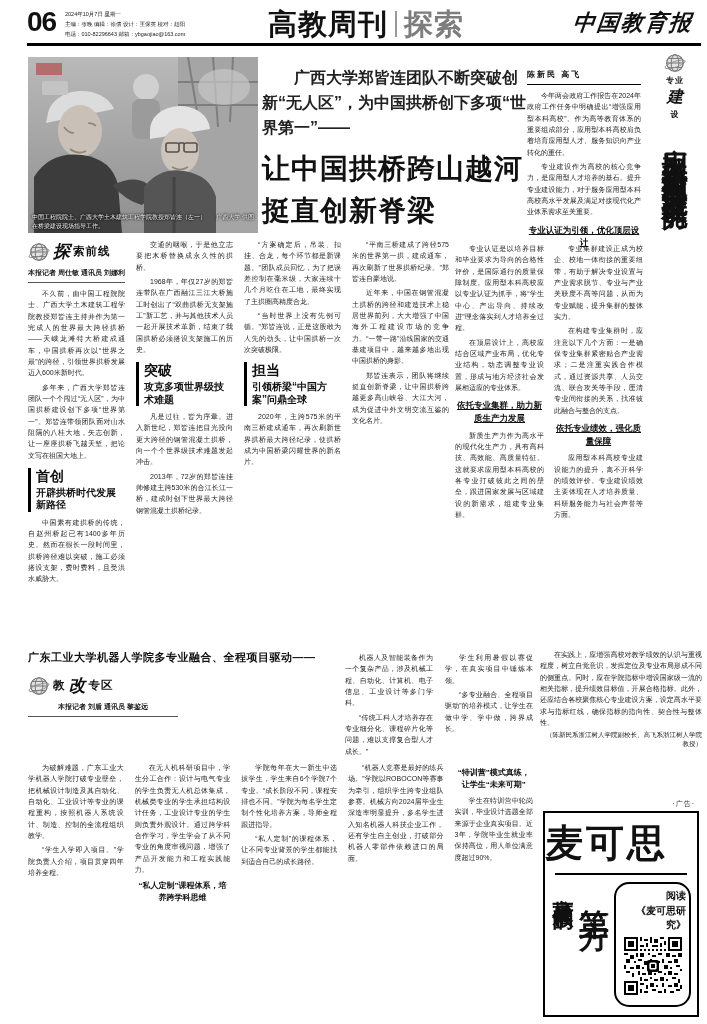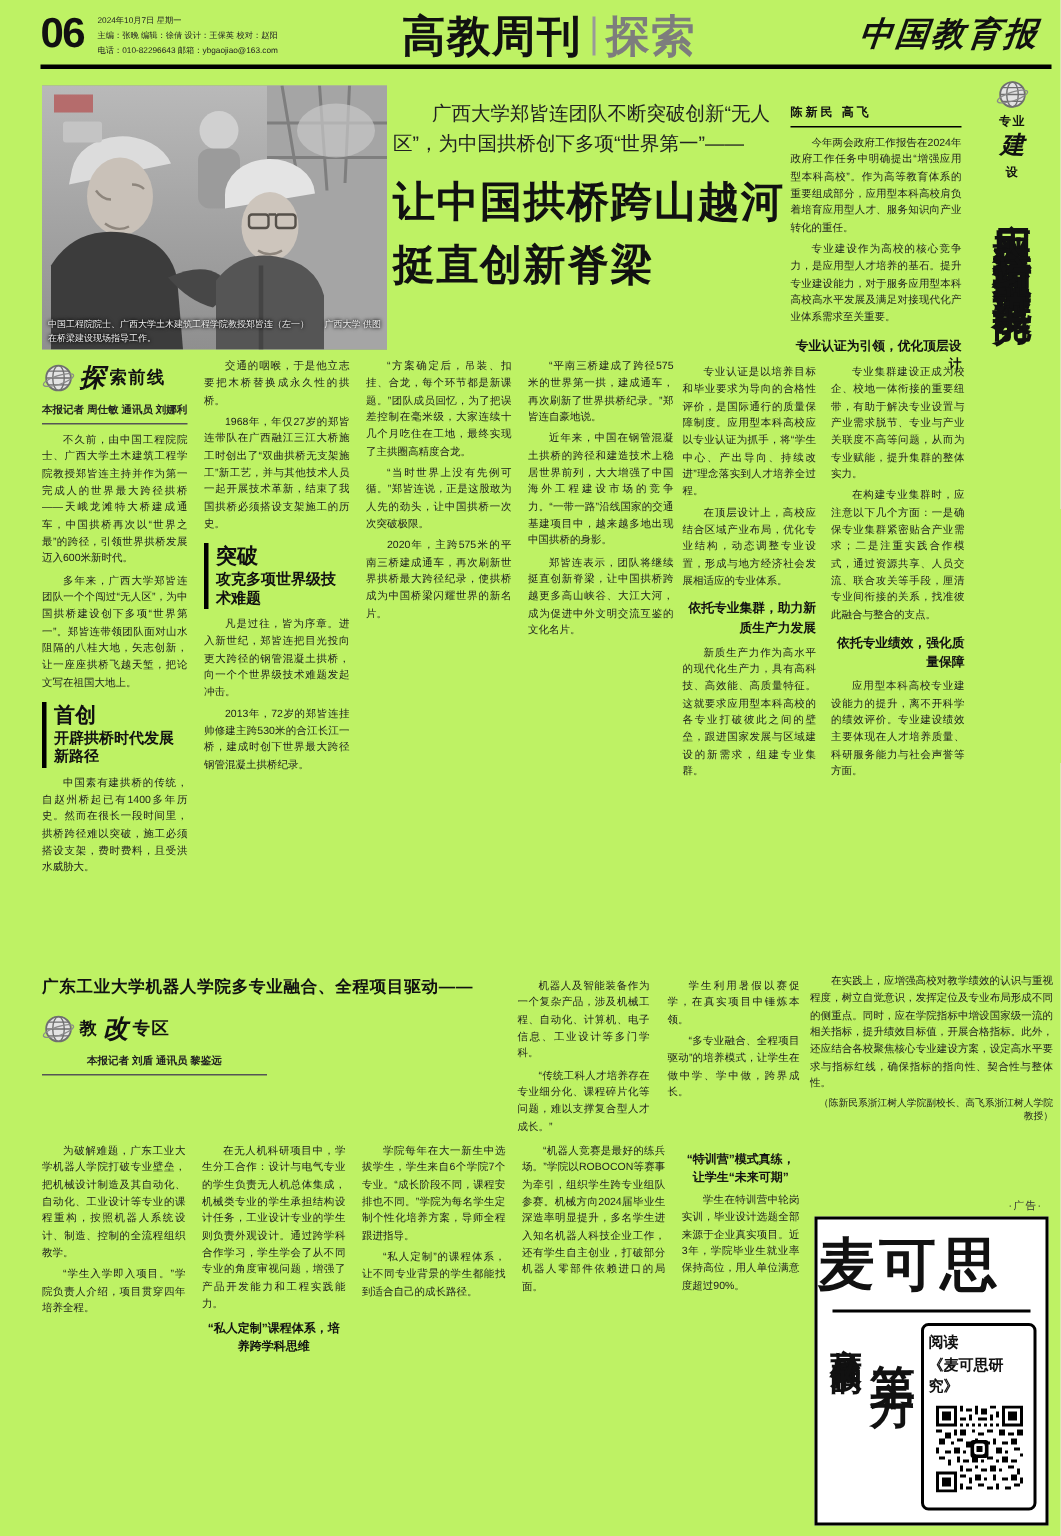--- a/index.html
+++ b/index.html
@@ -1,55 +1,55 @@
 <!DOCTYPE html>
 <html><head>
 <meta charset="utf-8">
 <style>
   html,body{margin:0;padding:0;background:#e9e9e9;}
-  .page{position:relative;width:707px;height:1024px;background:#bef264;margin:0 auto;
+  .page{position:relative;width:707px;height:1024px;background:#ffffff;margin:0 auto;
         font-family:"Liberation Sans",sans-serif;color:#111;overflow:hidden;}
   
   .masthead{position:absolute;left:0;top:0;width:707px;height:46px;}
   .page-no{position:absolute;left:27px;top:6px;font-size:28px;font-weight:900;letter-spacing:-1px;}
   .pub-info{position:absolute;left:65px;top:9px;font-size:5.5px;line-height:1.85;color:#222;white-space:nowrap;}
   .section-title{position:absolute;left:268px;top:5px;font-size:29px;font-weight:900;letter-spacing:1px;}
   .section-title .bar{display:inline-block;width:2px;height:26px;background:#999;margin:0 7px;vertical-align:-3px;}
   .section-title .sub{color:#7d7d7d;font-weight:700;font-family:Liberation Mono, monospace;}
   .brand{position:absolute;right:14px;top:8px;font-family:"DejaVu Serif",serif;font-style:italic;
          font-weight:bold;font-size:22px;letter-spacing:2px;transform:skewX(-6deg);}
   .mast-rule{position:absolute;left:27px;right:6px;top:43px;height:3px;background:#000;}
   
   .photo{position:absolute;left:28px;top:57px;width:230px;height:176px;margin:0;background:#9a9a9a;}
   .photo svg{display:block;}
   .photo figcaption{position:absolute;left:4px;right:4px;bottom:2px;font-size:6px;line-height:1.5;
         color:#f0f0f0;text-shadow:0 0 2px #000,0 0 3px #000;}
   .photo .credit{float:right;margin-left:6px;}
   
   .headline{position:absolute;left:262px;top:66px;width:268px;}
-  .kicker{font-size:13px;font-weight:400;line-height:1.55;text-indent:2em;color:#222;}
+  .kicker{font-size:16px;font-weight:700;line-height:1.55;text-indent:2em;color:#222;}
   .mtitle{font-size:28px;font-weight:900;line-height:1.5;letter-spacing:1px;margin-top:8px;white-space:nowrap;}
   
   .bp{margin:0 0 3px;text-indent:2em;font-size:7px;line-height:1.62;text-align:justify;color:#1c1c1c;}
   .byline{font-size:7px;font-weight:700;text-align:center;color:#222;margin:3px 0 5px;
           border-bottom:1px solid #555;padding-bottom:4px;}
   .sec{border-left:3px solid #000;padding-left:5px;margin:7px 0 5px;}
   .sec-t{font-size:14px;font-weight:900;line-height:1.2;}
   .sec-s{font-size:10px;font-weight:700;margin-top:2px;line-height:1.25;}
   .feature-marker{display:flex;align-items:center;gap:3px;margin:1px 0 5px;}
   .mk-accent{font-family:"DejaVu Serif",serif;font-style:italic;font-size:17px;font-weight:bold;}
   .mk-rest,.mk-pre{font-size:11.5px;font-weight:700;letter-spacing:1px;}
   .globe{width:22px;height:22px;flex:0 0 auto;}
   
   .main-cols{position:absolute;left:28px;top:239px;width:421px;height:402px;display:flex;gap:11px;}
   .main-cols .col{flex:1;min-width:0;}
   
   .ra-top{position:absolute;left:527px;top:57px;width:114px;}
   .authors{font-size:8px;font-weight:700;border-bottom:1px solid #000;padding-bottom:4px;margin-bottom:5px;letter-spacing:2px;margin-top:12px;}
-  .ra-h{font-size:8.5px;font-weight:900;text-align:right;margin:6px 0 5px;line-height:1.5;}
+  .ra-h{font-size:8.5px;font-weight:900;text-align:center;margin:6px 0 5px;line-height:1.5;text-decoration:underline;}
   .ra-cols{position:absolute;left:455px;top:243px;width:188px;height:400px;display:flex;gap:10px;}
   .ra-cols .col{flex:1;min-width:0;}
   .ra-vert{position:absolute;left:647px;top:52px;width:56px;height:580px;text-align:center;}
   .pro-marker{display:flex;flex-direction:column;align-items:center;gap:1px;}
   .pro-marker .small{font-size:8px;font-weight:700;letter-spacing:1px;}
   .pro-marker .mk-accent{font-size:16px;}
   .v-title{writing-mode:vertical-rl;font-size:26px;font-weight:900;letter-spacing:3.5px;
            margin:8px auto 0;line-height:1.1;}
   .ra-bottom{position:absolute;left:540px;top:649px;width:162px;}
   .attribution{font-size:6.5px;text-align:right;color:#1c1c1c;margin-top:2px;}
@@ -65,21 +65,21 @@
   .ba-cols .col.narrow{flex:0.82;}
   .ba-h{font-size:8px;font-weight:900;text-align:center;margin:5px 0 4px;line-height:1.5;}
   
   .ad-label{position:absolute;right:12px;top:799px;font-size:7px;color:#333;letter-spacing:1px;}
   .ad{position:absolute;left:543px;top:811px;width:156px;height:206px;border:2.5px solid #000;background:#fff;box-sizing:border-box;}
   .ad-title{font-size:38px;font-weight:900;text-align:left;letter-spacing:3px;margin-top:5px;}
   .ad-rule{height:2px;background:#000;margin:4px 10px 0;}
   .ad-bottom{display:flex;align-items:stretch;gap:3px;padding:7px 6px 6px 8px;height:138px;box-sizing:border-box;}
   .ad-v1{writing-mode:vertical-rl;font-size:21px;font-weight:900;letter-spacing:2px;line-height:1;}
   .ad-v2{writing-mode:vertical-rl;font-size:30px;font-weight:900;letter-spacing:5px;line-height:1;margin:4px 2px 0 2px;}
-  .qr-box{flex:1;border:2px solid #000;border-radius:5px;text-align:left;padding:5px 3px 4px;min-width:0;}
+  .qr-box{flex:1;border:2px solid #000;border-radius:15px;text-align:right;padding:5px 3px 4px;min-width:0;}
   .qr-t{font-size:10px;font-weight:900;line-height:1.45;}
   .qr-box svg{display:block;margin:4px auto 0;}
 </style>
 </head>
 <body>
 
 <svg width="0" height="0" style="position:absolute">
   <defs>
     <symbol id="globe" viewBox="0 0 24 24">
       <circle cx="12" cy="12" r="9" fill="#e3e3e3" stroke="#6f6f6f" stroke-width="1.3"></circle>
@@ -179,20 +179,24 @@
       <div class="sec">
         <div class="sec-t">突破</div>
         <div class="sec-s">攻克多项世界级技术难题</div>
       </div>
       <p class="bp">凡是过往，皆为序章。进入新世纪，郑皆连把目光投向更大跨径的钢管混凝土拱桥，向一个个世界级技术难题发起冲击。</p>
       <p class="bp">2013年，72岁的郑皆连挂帅修建主跨530米的合江长江一桥，建成时创下世界最大跨径钢管混凝土拱桥纪录。</p>
     </div>
     <div class="col">
       <p class="bp">“方案确定后，吊装、扣挂、合龙，每个环节都是新课题。”团队成员回忆，为了把误差控制在毫米级，大家连续十几个月吃住在工地，最终实现了主拱圈高精度合龙。</p>
       <p class="bp">“当时世界上没有先例可循。”郑皆连说，正是这股敢为人先的劲头，让中国拱桥一次次突破极限。</p>
+      <div class="sec">
+        <div class="sec-t">担当</div>
+        <div class="sec-s">引领桥梁“中国方案”问鼎全球</div>
+      </div>
       <p class="bp">2020年，主跨575米的平南三桥建成通车，再次刷新世界拱桥最大跨径纪录，使拱桥成为中国桥梁闪耀世界的新名片。</p>
     </div>
     <div class="col">
       <p class="bp">“平南三桥建成了跨径575米的世界第一拱，建成通车，再次刷新了世界拱桥纪录。”郑皆连自豪地说。</p>
       <p class="bp">近年来，中国在钢管混凝土拱桥的跨径和建造技术上稳居世界前列，大大增强了中国海外工程建设市场的竞争力。“一带一路”沿线国家的交通基建项目中，越来越多地出现中国拱桥的身影。</p>
       <p class="bp">郑皆连表示，团队将继续挺直创新脊梁，让中国拱桥跨越更多高山峡谷、大江大河，成为促进中外文明交流互鉴的文化名片。</p>
     </div>
   </section>
 
   <aside>

